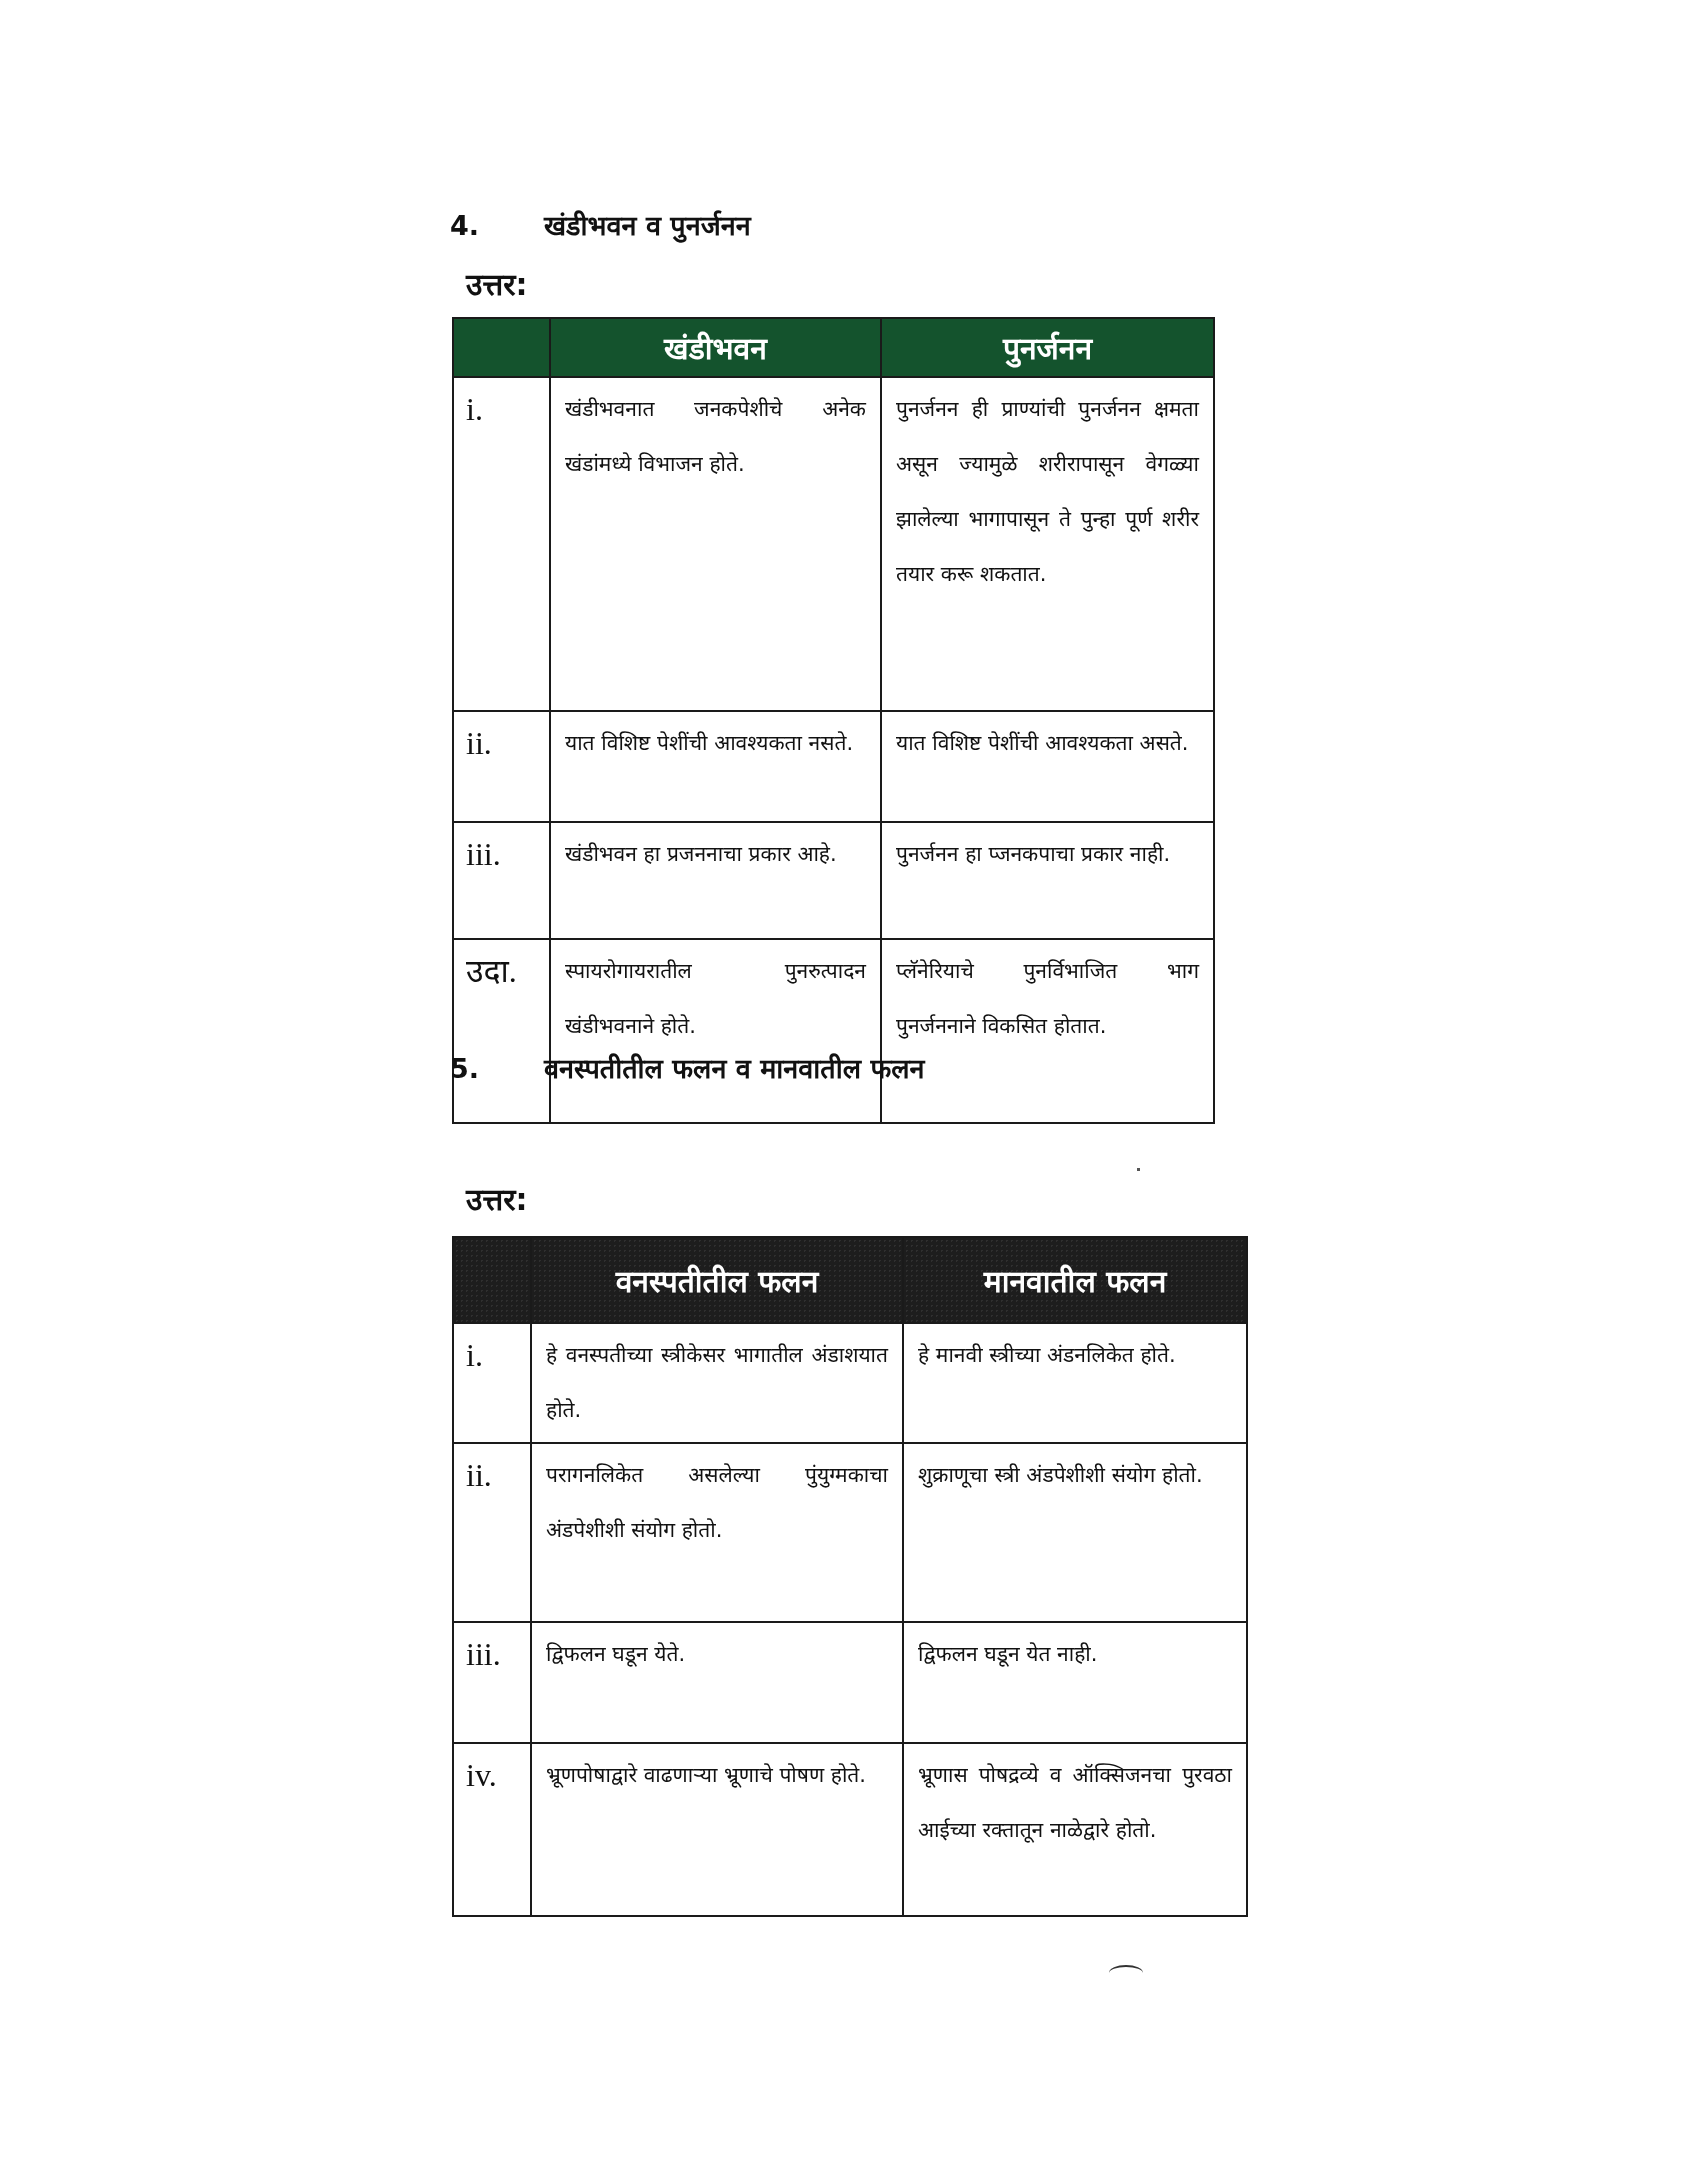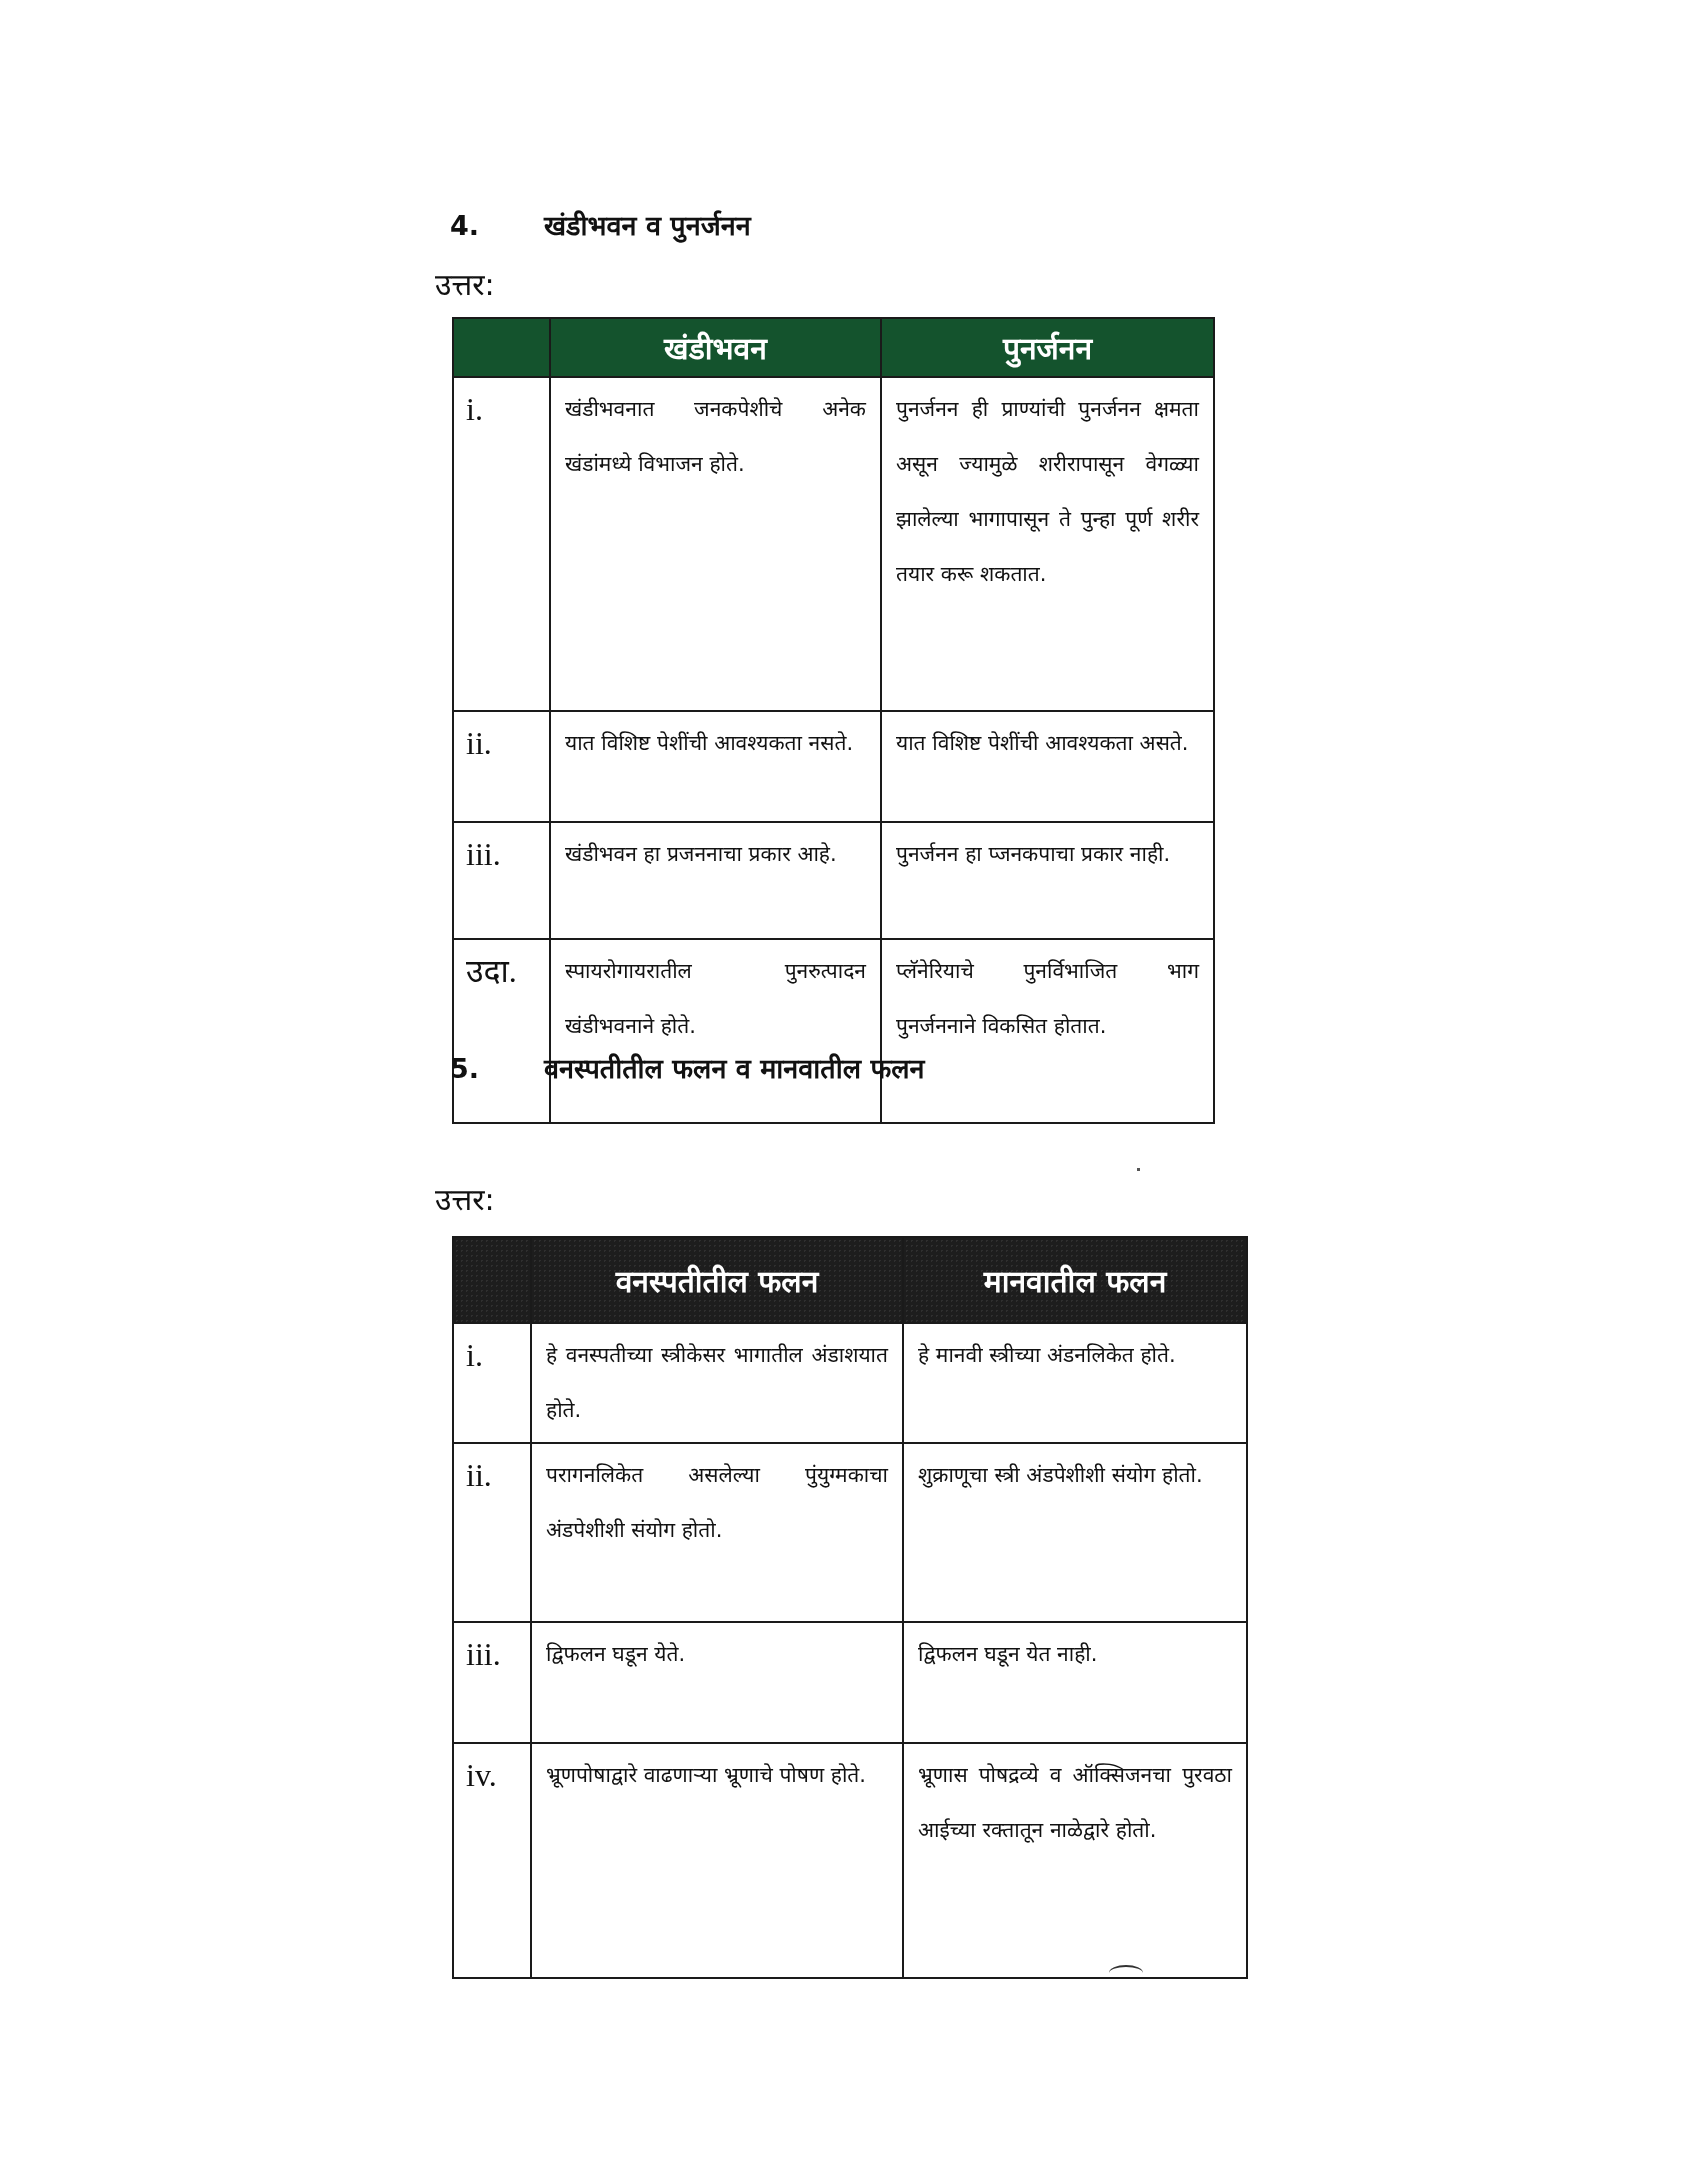--- a/index.html
+++ b/index.html
@@ -1,20 +1,20 @@
 <!DOCTYPE html>
 <html><head>
 <meta charset="utf-8">
 <style>
   html, body { margin: 0; padding: 0; background: #ffffff; }
   body { width: 1683px; height: 2178px; position: relative; overflow: hidden;
          font-family: "DejaVu Sans", sans-serif; color: #111; }
   .heading { position: absolute; left: 450px; font-weight: bold; font-size: 27px; white-space: nowrap; }
   .heading .num { display: inline-block; width: 94px; }
-  .answer-label { position: absolute; left: 435px; font-weight: normal; font-size: 30px; }
+  .answer-label { position: absolute; left: 466px; font-weight: bold; font-size: 30px; }
   table.cmp { position: absolute; border-collapse: collapse; table-layout: fixed; }
   table.cmp th, table.cmp td { border: 2px solid #1a1a1a; vertical-align: top; }
   table.cmp thead th { background: #14532d; color: #fff; font-size: 30px; font-weight: bold;
                        text-align: center; vertical-align: middle; padding: 0 10px; }
   table.cmp.t2 thead th { background: #1d1d1d;
     background-image: radial-gradient(rgba(255,255,255,0.08) 1px, transparent 1px);
     background-size: 5px 5px; }
   table.cmp td { font-size: 21px; line-height: 55px; padding: 4px 14px 4px 14px; text-align: justify;
                  text-align-last: left; }
   table.cmp td.idx { font-family: "Liberation Serif", serif; font-size: 32px; padding-left: 12px; text-align: left; }
@@ -93,21 +93,21 @@
     <tr style="height:179px">
       <td class="idx">ii.</td>
       <td>परागनलिकेत असलेल्या पुंयुग्मकाचा अंडपेशीशी संयोग होतो.</td>
       <td>शुक्राणूचा स्त्री अंडपेशीशी संयोग होतो.</td>
     </tr>
     <tr style="height:121px">
       <td class="idx">iii.</td>
       <td>द्विफलन घडून येते.</td>
       <td>द्विफलन घडून येत नाही.</td>
     </tr>
-    <tr style="height:235px">
+    <tr style="height:173px">
       <td class="idx">iv.</td>
       <td>भ्रूणपोषाद्वारे वाढणाऱ्या भ्रूणाचे पोषण होते.</td>
       <td>भ्रूणास पोषद्रव्ये व ऑक्सिजनचा पुरवठा आईच्या रक्तातून नाळेद्वारे होतो.</td>
     </tr>
   </tbody>
 </table>
 
 <div class="artifact" style="left:1109px; top:1965px; width:34px; height:14px; border-top:2px solid #333; border-radius:50% 50% 0 0;"></div>
 
 

